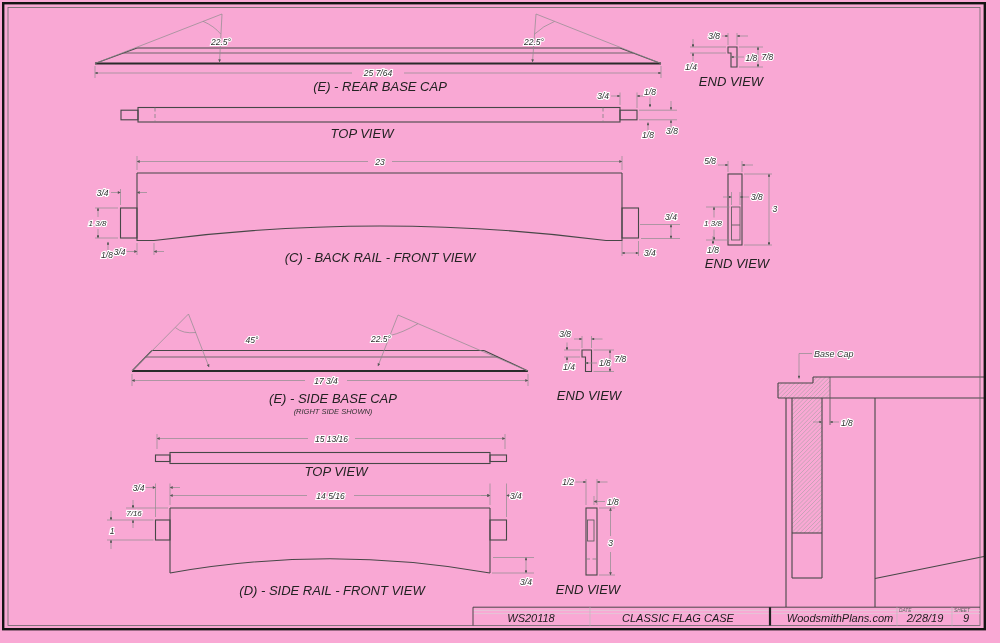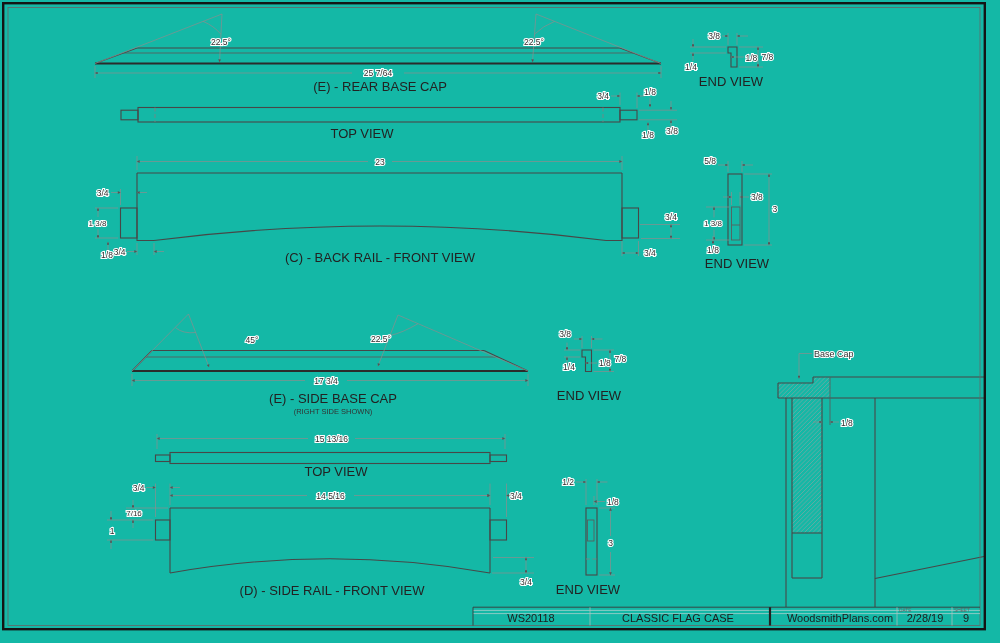--- a/index.html
+++ b/index.html
@@ -1,16 +1,16 @@
 <!DOCTYPE html>
 <html><head>
 <meta charset="utf-8">
 <style>
   html,body{margin:0;padding:0;background:#fff;}
-  .page{position:relative;width:1000px;height:643px;background:#14b8a6;overflow:hidden;}
+  .page{position:relative;width:1000px;height:643px;background:#f9a8d4;overflow:hidden;font-style:italic;}
   svg{display:block;}
   .o{stroke:#474747;stroke-width:1.1;fill:none;}
   .o2{stroke:#2b2b2b;stroke-width:2.2;fill:none;}
   .o3{stroke:#5a5a5a;stroke-width:0.85;fill:none;}
   .d{stroke:#8d8d8d;stroke-width:0.7;fill:none;}
   .dsh{stroke:#808080;stroke-width:0.8;stroke-dasharray:4 2.5;fill:none;}
   #hatch-g line{stroke:#a0a0a0;stroke-width:0.55;}
   text{font-family:"Liberation Sans",sans-serif;fill:#2d2d2d;}
   text.t{font-size:8.5px;paint-order:stroke;stroke:#fff;stroke-width:2.2px;}
   text.t8{font-size:8px;}

